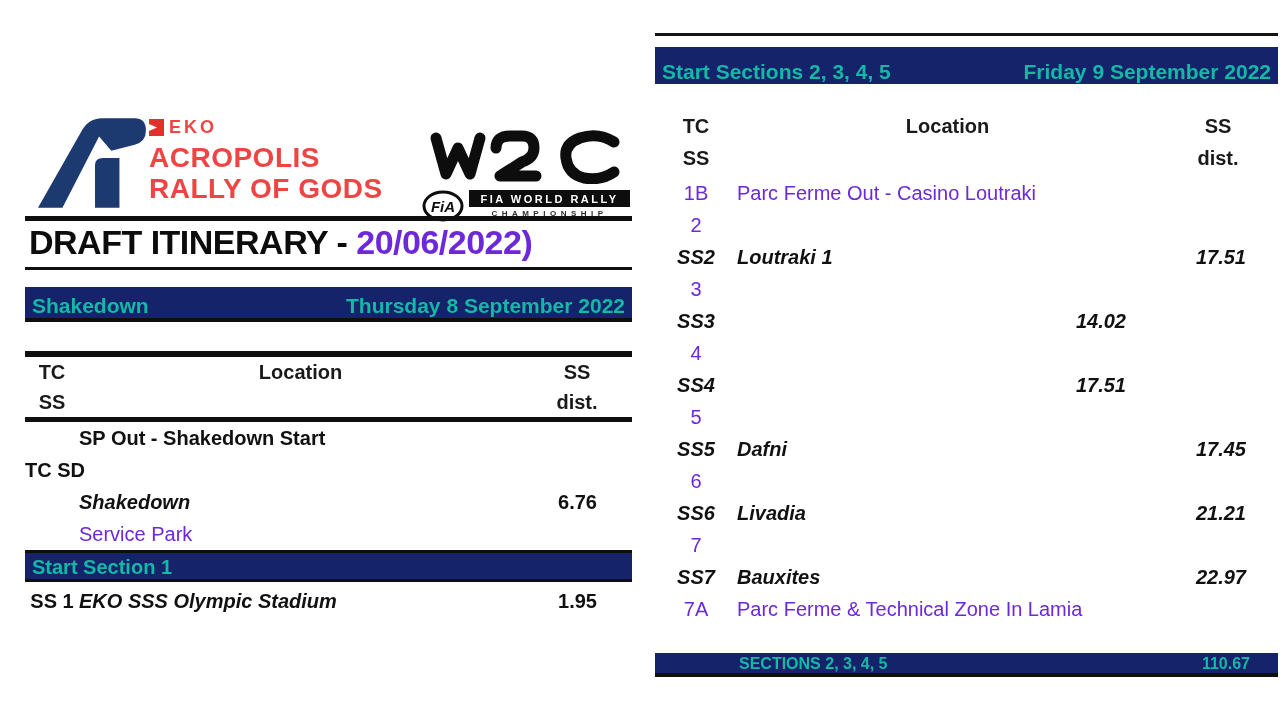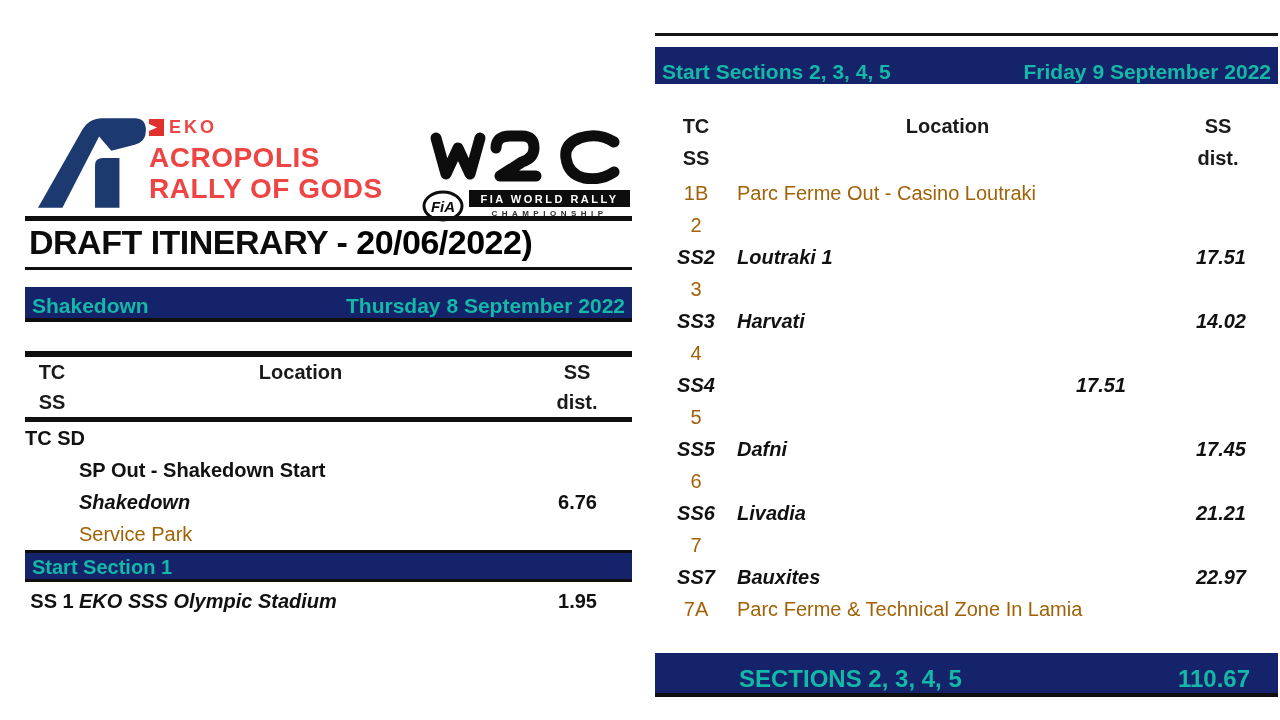--- a/index.html
+++ b/index.html
@@ -20,30 +20,30 @@
   .fia-row{display:flex;align-items:flex-start;gap:5px;margin-top:2px;}
   .band-stack{flex:1;}
   .band{background:#0d0d0d;border-radius:0;color:#fff;font-size:11px;font-weight:700;
         letter-spacing:2.5px;padding:3px 4px 2px 4px;white-space:nowrap;}
   .champ{font-size:8px;font-weight:700;letter-spacing:4.5px;color:#2b2b2b;margin-top:2px;white-space:nowrap;}
 
   
   .title-block{position:absolute;left:0;right:0;top:216px;border-top:5px solid #0f0f0f;
                border-bottom:3px solid #0f0f0f;padding:2px 2px 5px 4px;
                font-size:34px;font-weight:800;letter-spacing:-.5px;color:#0c0c0c;white-space:nowrap;}
-  .title-date{color:#000000;}
+  .title-date{color:#6d28d9;}
 
   
   .bar{position:absolute;left:0;right:0;background:#15236b;color:#14b8a6;font-weight:700;
        display:flex;align-items:flex-end;justify-content:space-between;box-sizing:border-box;
        padding:0 7px;white-space:nowrap;}
   #bar-shakedown{top:287px;height:35px;border-bottom:4px solid #0f0f0f;font-size:21px;}
   #bar-section1{top:550px;height:32px;border-top:3px solid #0f0f0f;border-bottom:3px solid #0f0f0f;font-size:20px;}
   #bar-start-sections{top:47px;height:37px;font-size:21px;}
-  #bar-total{top:653px;height:44px;border-bottom:4px solid #0f0f0f;font-size:24px;justify-content:flex-start;}
+  #bar-total{top:653px;height:24px;border-bottom:4px solid #0f0f0f;font-size:16px;justify-content:flex-start;}
   #bar-total .total-label{margin-left:77px;}
   #bar-total .total-value{margin-left:auto;padding-right:21px;}
 
   .top-rule{position:absolute;left:0;right:0;top:33px;height:3px;background:#141414;}
 
   
   .lgrid{display:grid;grid-template-columns:54px 1fr 110px;}
   .rgrid{display:grid;grid-template-columns:82px 1fr 120px;}
   .thead{position:absolute;left:0;right:0;font-weight:700;font-size:20px;}
   #thead-left{top:351px;border-top:6px solid #0f0f0f;border-bottom:5px solid #0f0f0f;}
@@ -59,21 +59,21 @@
   #tbody-left1{top:422px;}  #tbody-left1 .trow{height:32px;}
   #tbody-left2{top:586px;}  #tbody-left2 .trow{height:31px;}
   #tbody-right{top:177px;}  #tbody-right .trow{height:32px;}
   .trow{align-items:center;}
   .cell{white-space:nowrap;}
   .cell.tc{text-align:center;}
   .cell.loc{text-align:left;}
   .cell.dist{text-align:right;}
   .lgrid .cell.dist{padding-right:35px;}
   .rgrid .cell.dist{padding-right:32px;}
-  .fr{font-weight:400;font-style:normal;color:#a16207;}
+  .fr{font-weight:400;font-style:normal;color:#6d28d9;}
   .fb{font-weight:700;font-style:normal;color:#111;}
   .fbi{font-weight:700;font-style:italic;color:#111;}
 </style>
 </head>
 <body>
 
 <div id="canvas">
 
   <div id="left-panel" class="panel">
 
@@ -129,27 +129,27 @@
       </div>
       <div class="hrow lgrid">
         <div class="hc hc-tc">SS</div>
         <div class="hc hc-loc"></div>
         <div class="hc hc-dist">dist.</div>
       </div>
     </div>
 
     <div id="tbody-left1" class="tbody">
         <div class="trow lgrid">
+          <div class="cell tc fb"></div>
+          <div class="cell loc fb">SP Out - Shakedown Start</div>
+          <div class="cell dist fb"></div>
+        </div>
+        <div class="trow lgrid">
           <div class="cell tc fb">TC SD</div>
           <div class="cell loc fb"></div>
-          <div class="cell dist fb"></div>
-        </div>
-        <div class="trow lgrid">
-          <div class="cell tc fb"></div>
-          <div class="cell loc fb">SP Out - Shakedown Start</div>
           <div class="cell dist fb"></div>
         </div>
         <div class="trow lgrid">
           <div class="cell tc fb"></div>
           <div class="cell loc fbi">Shakedown</div>
           <div class="cell dist fb">6.76</div>
         </div>
         <div class="trow lgrid">
           <div class="cell tc fr"></div>
           <div class="cell loc fr">Service Park</div>
@@ -207,21 +207,20 @@
           <div class="cell loc fbi">Loutraki 1</div>
           <div class="cell dist fbi">17.51</div>
         </div>
         <div class="trow rgrid">
           <div class="cell tc fr">3</div>
           <div class="cell loc fr"></div>
           <div class="cell dist fr"></div>
         </div>
         <div class="trow rgrid">
           <div class="cell tc fbi">SS3</div>
-          <div class="cell loc fbi">Harvati</div>
           <div class="cell dist fbi">14.02</div>
         </div>
         <div class="trow rgrid">
           <div class="cell tc fr">4</div>
           <div class="cell loc fr"></div>
           <div class="cell dist fr"></div>
         </div>
         <div class="trow rgrid">
           <div class="cell tc fbi">SS4</div>
           <div class="cell dist fbi">17.51</div>

